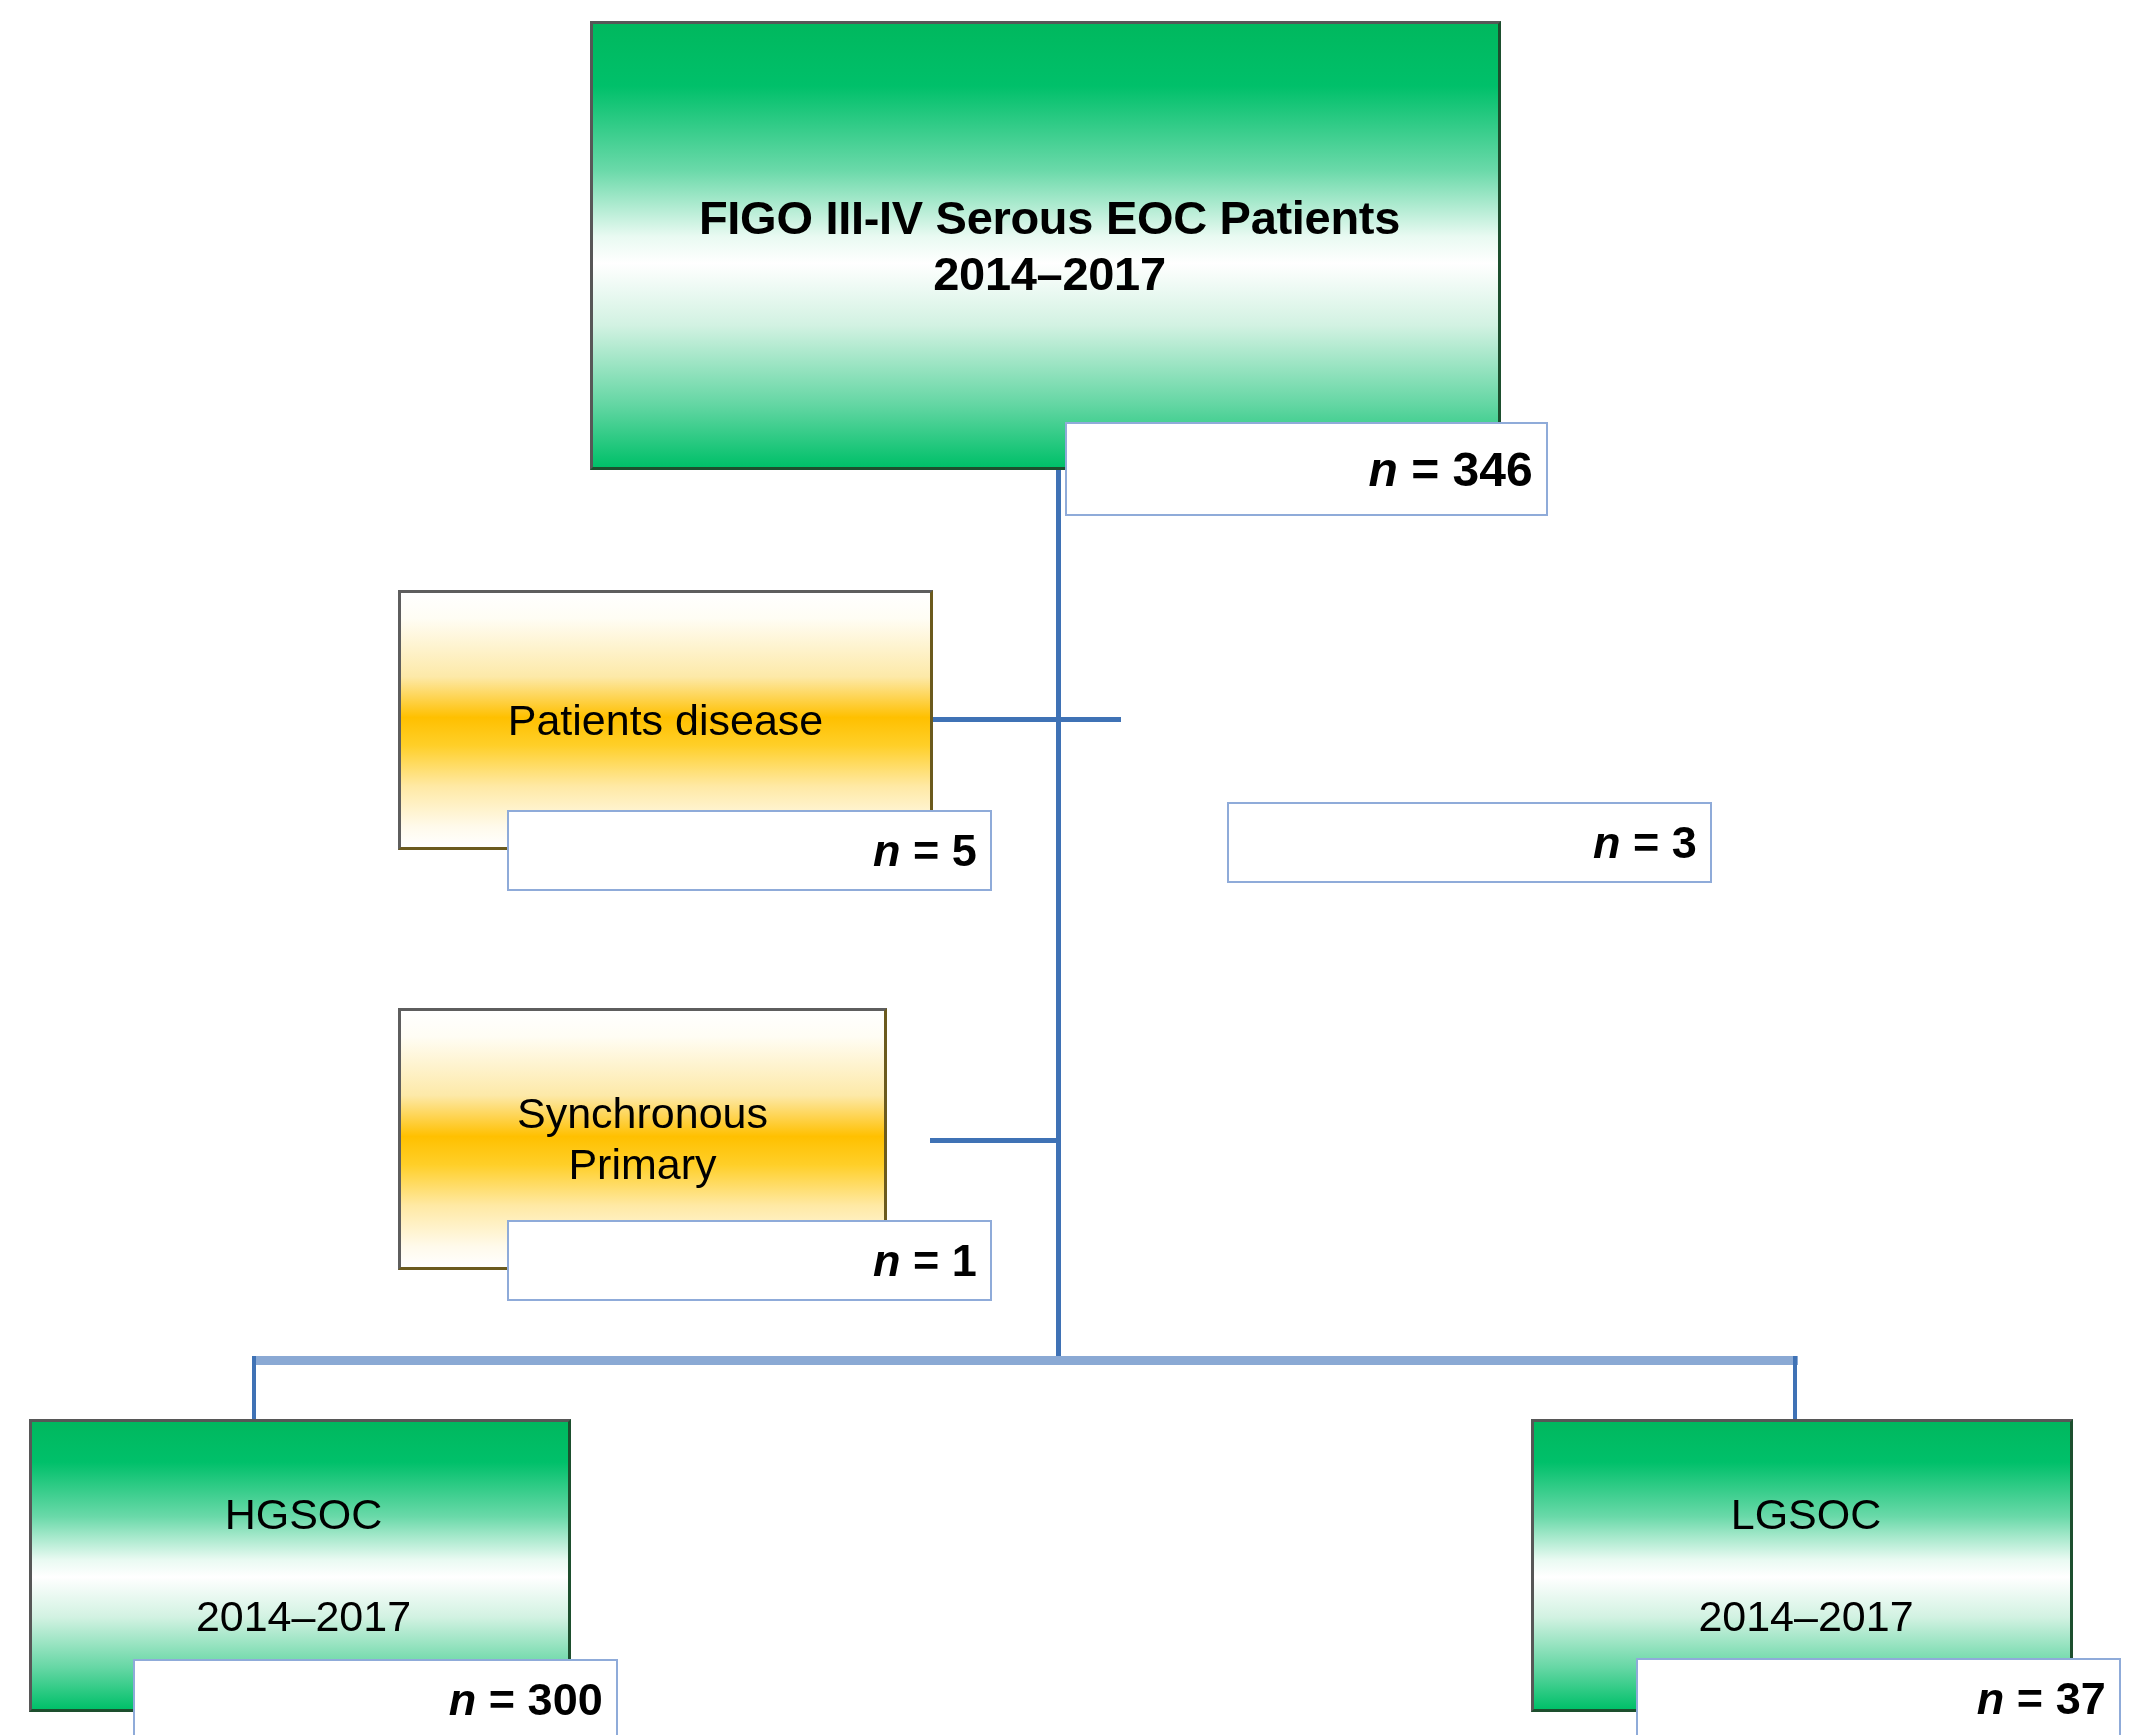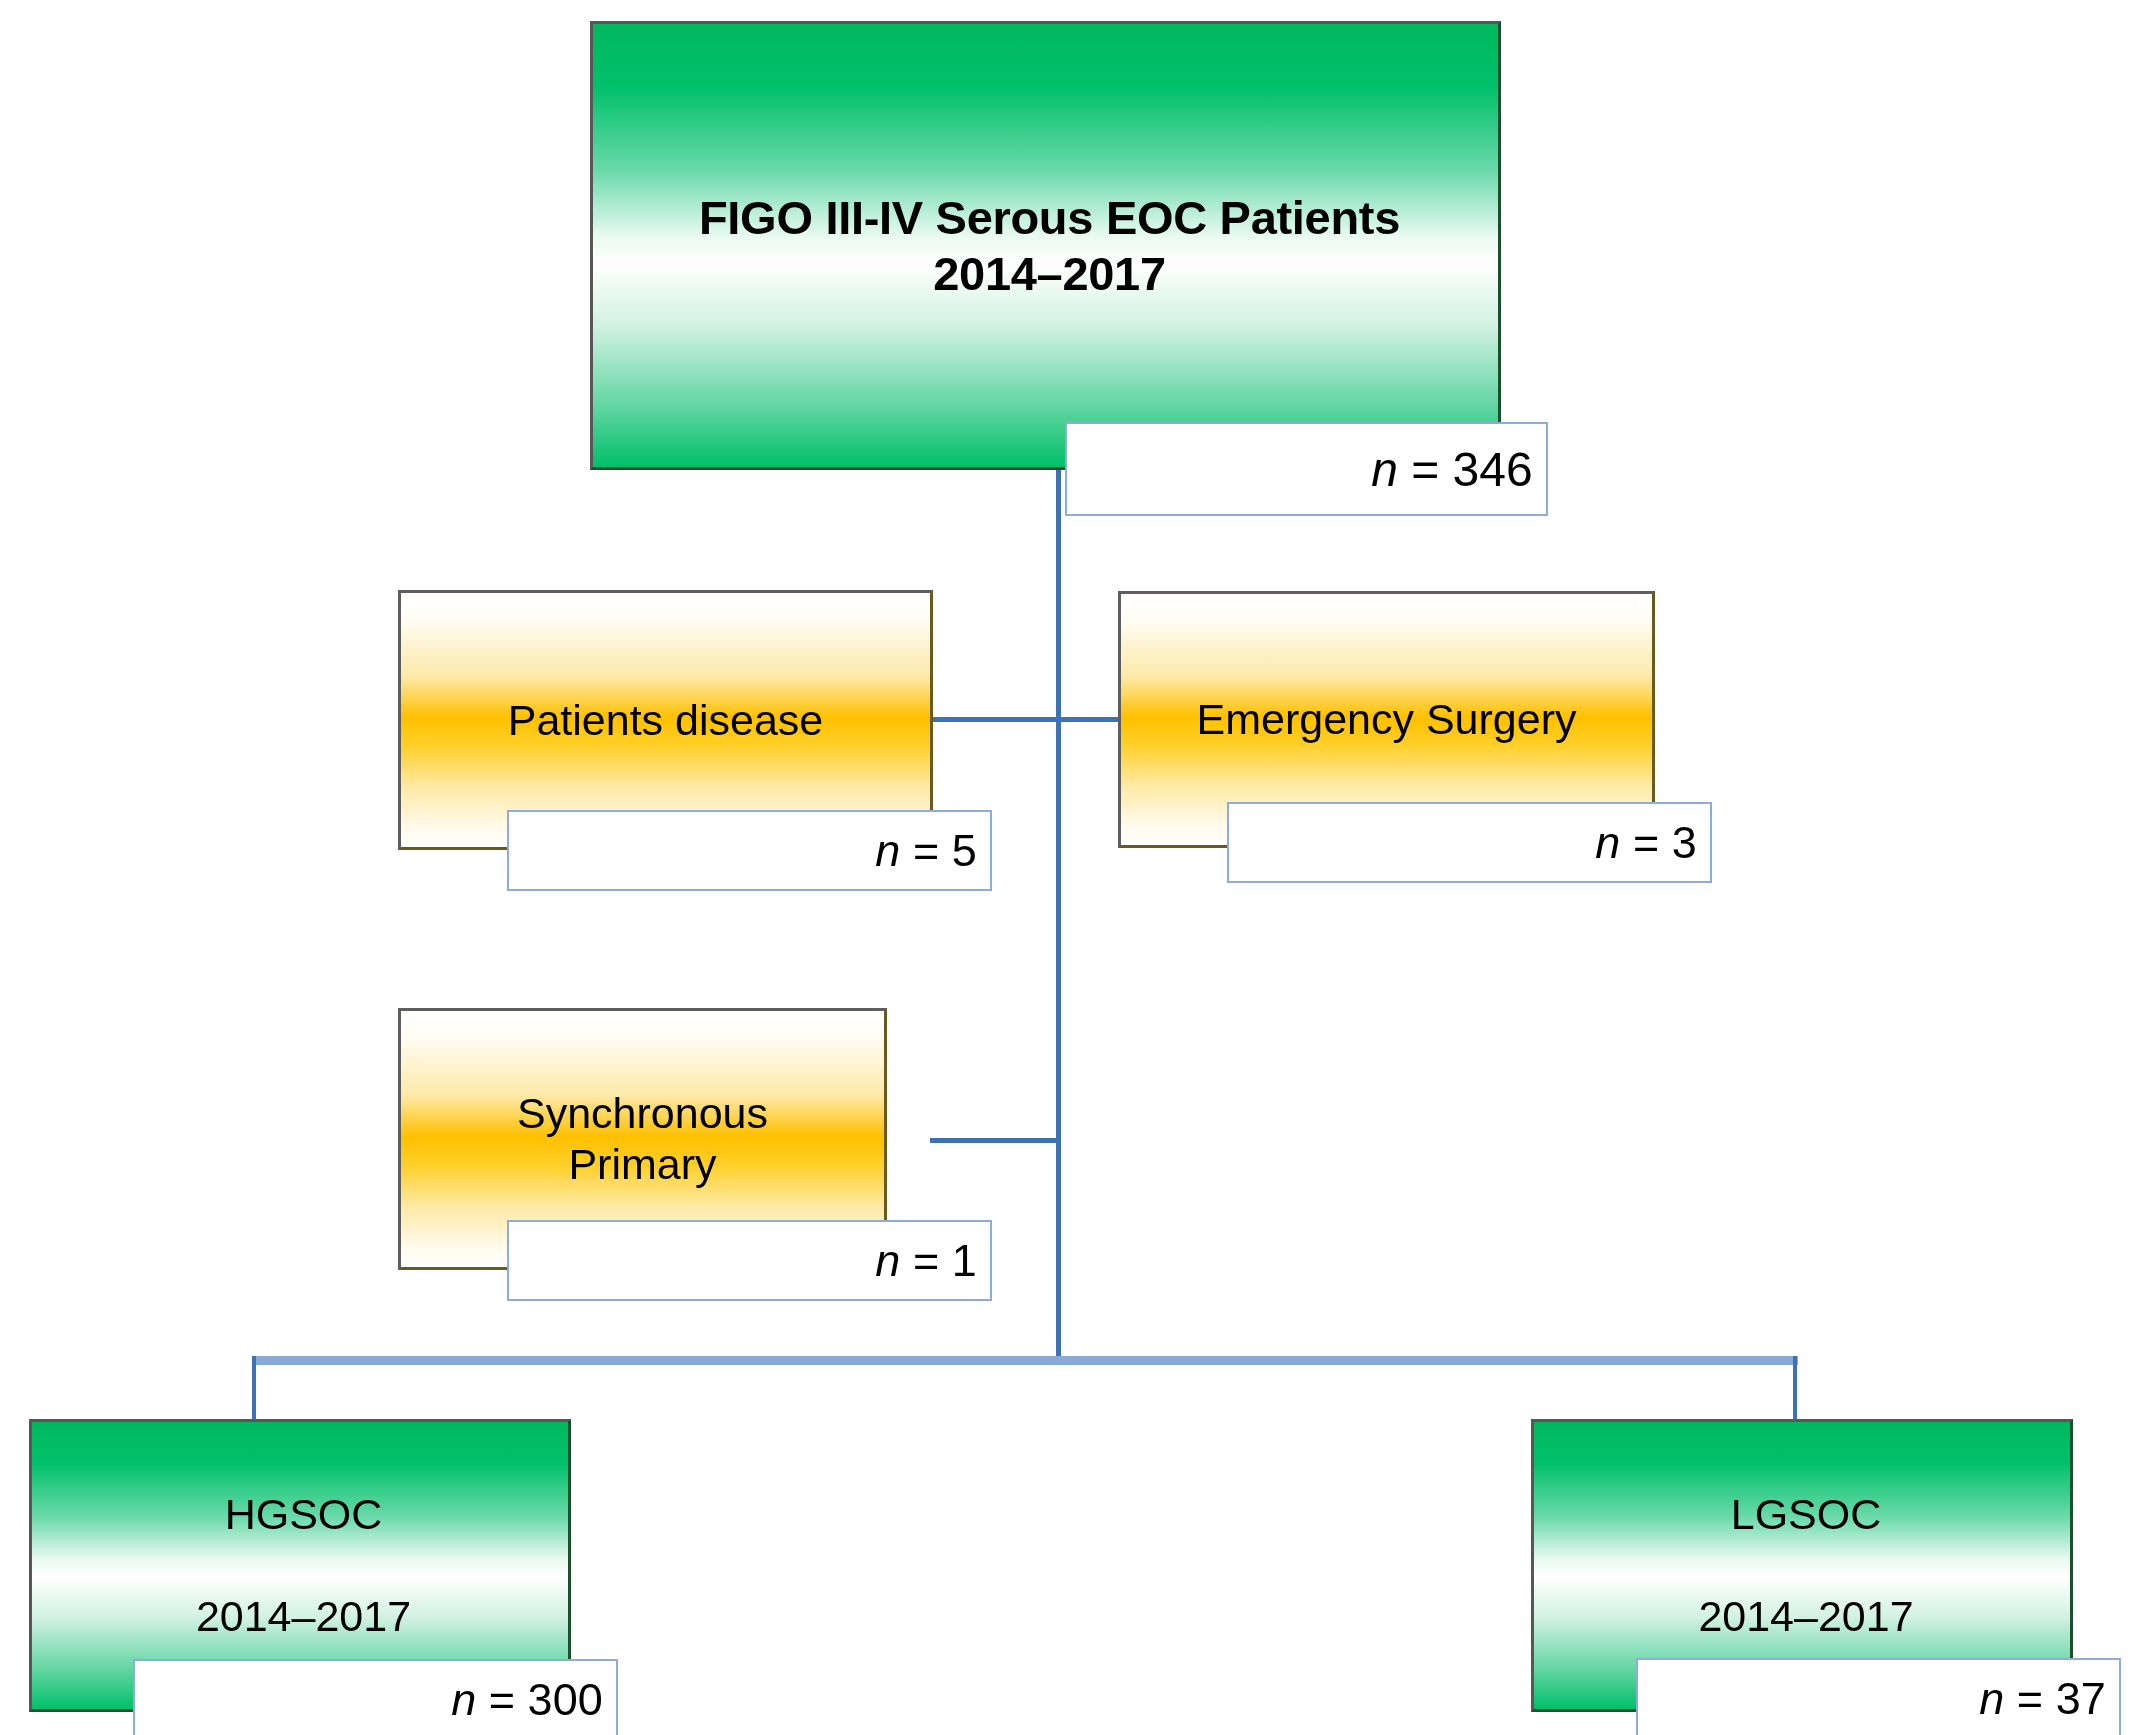--- a/index.html
+++ b/index.html
@@ -72,21 +72,21 @@
   
   .nbox {
     position: absolute;
     box-sizing: border-box;
     background: #ffffff;
     border: 2.9px solid #8fabd9;
     display: flex;
     align-items: center;
     justify-content: flex-end;
     color: #000000;
-    font-weight: normal;
+    font-weight: bold;
     padding-right: 13.3px;
   }
   .nbox .nv { white-space: pre; }
   .nbox .italic-n { font-style: italic; }
 
   
   #box-root      { left: 590px;  top: 21px;   width: 911px;  height: 449px;  font-size: 47px; font-weight: bold; letter-spacing: -0.3px; }
   #nbox-root     { left: 1065px; top: 422px;  width: 483px;  height: 94px;   font-size: 48px; }
 
   #box-recurrent { left: 398px;  top: 590px;  width: 535px;  height: 260px;  font-size: 43px; }
@@ -137,25 +137,20 @@
 
   <div class="box box-orange" id="box-recurrent">
     <div class="box-label">
       <span>Patients disease</span>
     </div>
   </div>
   <div class="nbox" id="nbox-recurrent">
     <span class="nv"><span class="italic-n">n</span>&nbsp;=&nbsp;5</span>
   </div>
 
-  <div class="box box-orange" id="box-emergency">
-    <div class="box-label">
-      <span>Emergency Surgery</span>
-    </div>
-  </div>
   <div class="nbox" id="nbox-emergency">
     <span class="nv"><span class="italic-n">n</span>&nbsp;=&nbsp;3</span>
   </div>
 
   <div class="box box-orange" id="box-synchronous">
     <div class="box-label">
       <span>Synchronous</span><br>
       <span>Primary</span>
     </div>
   </div>

